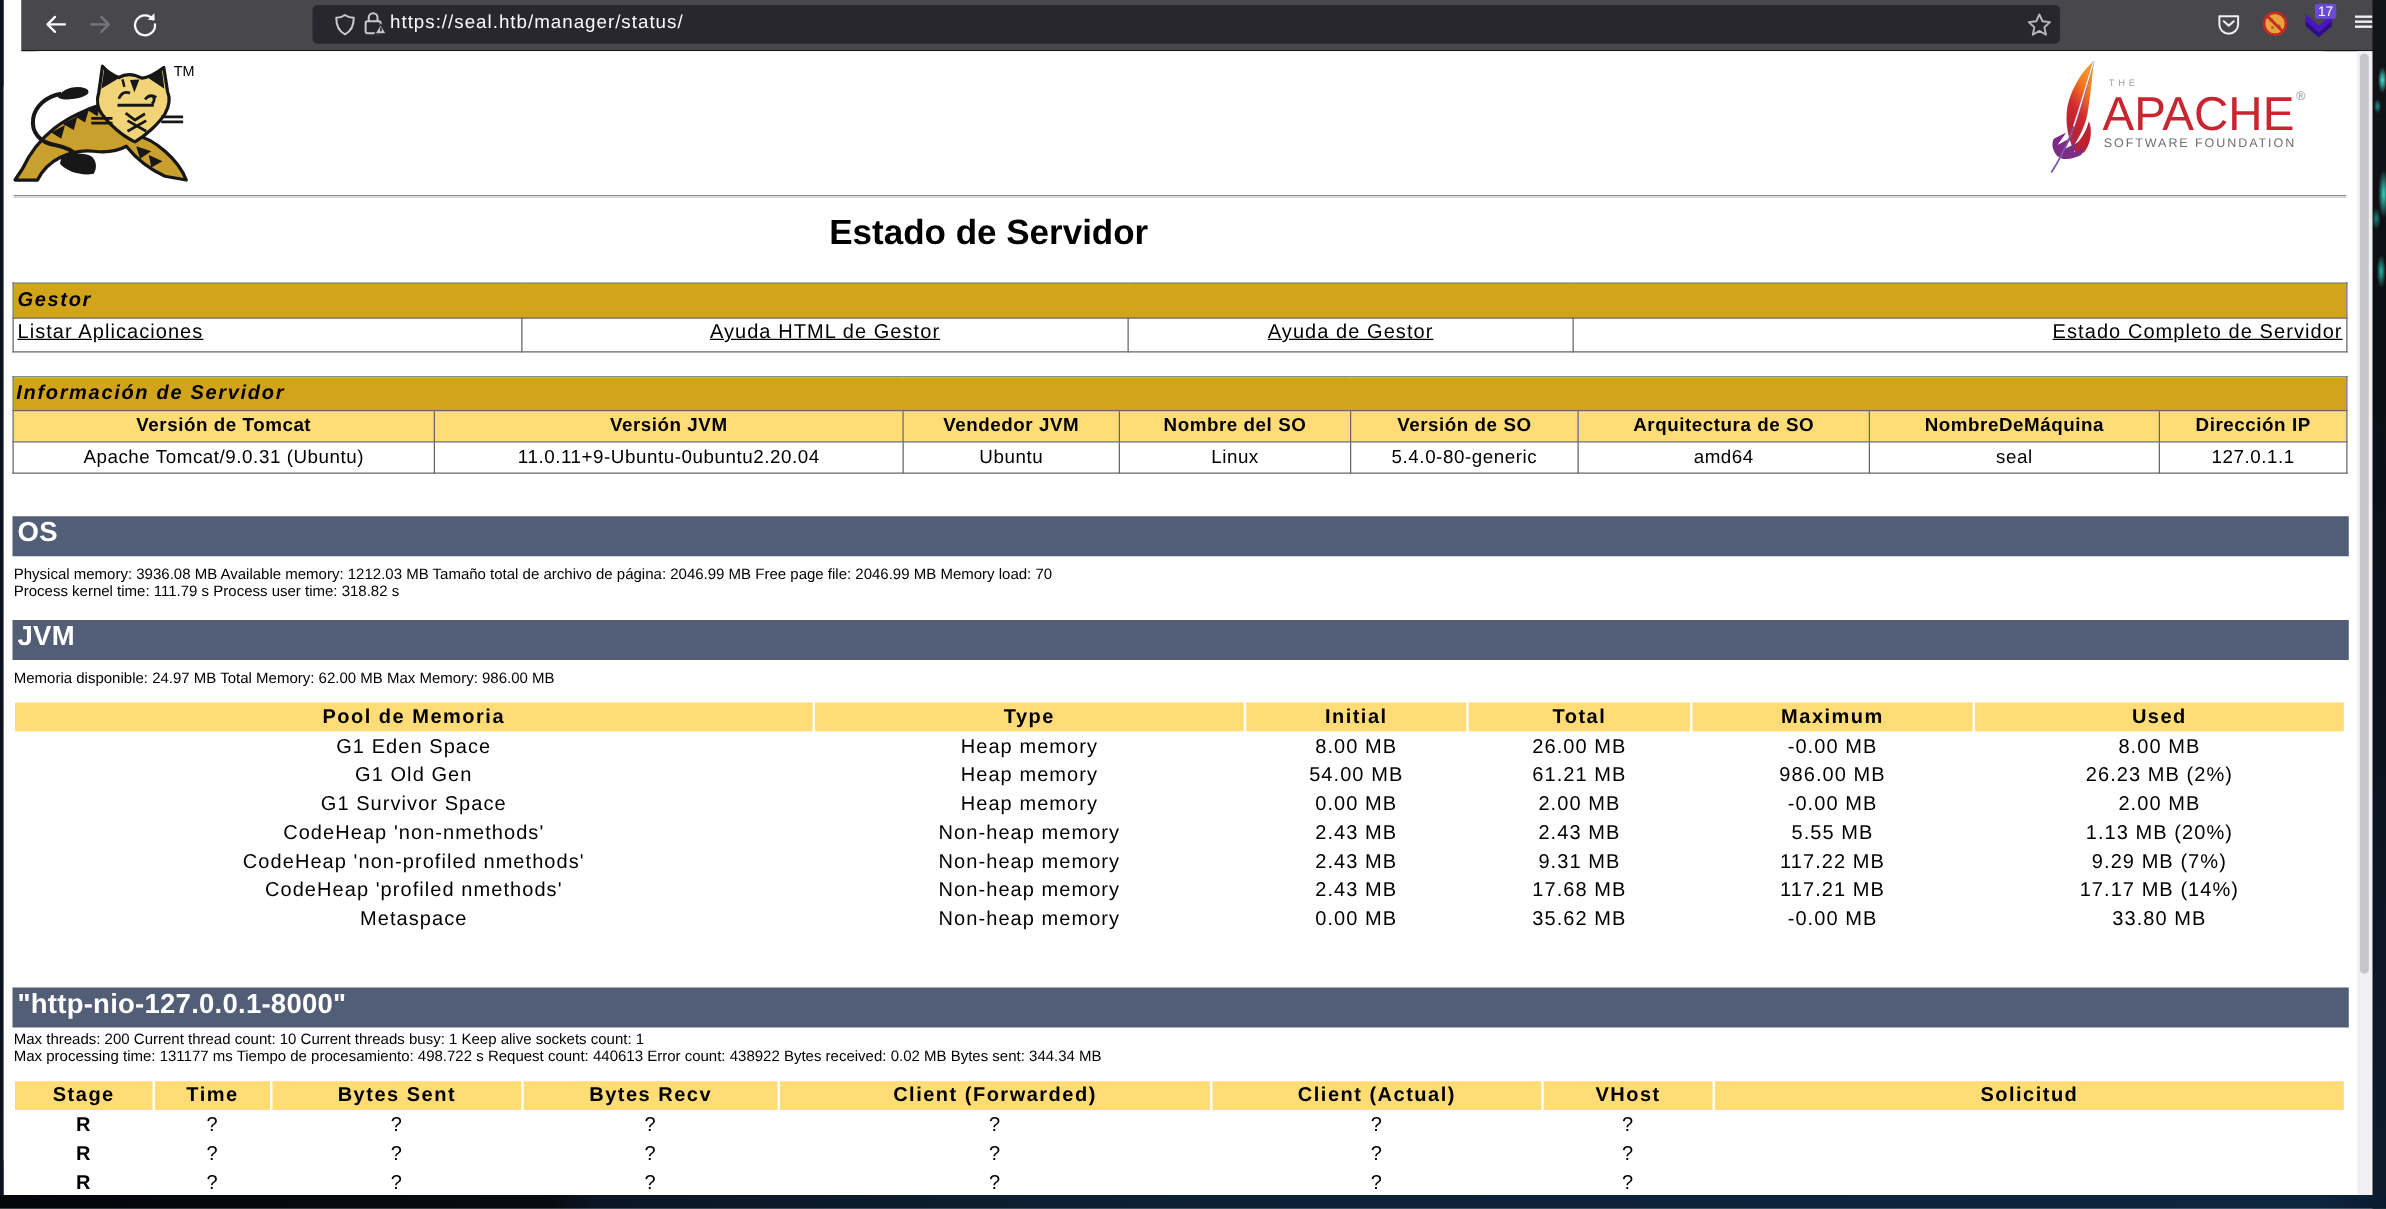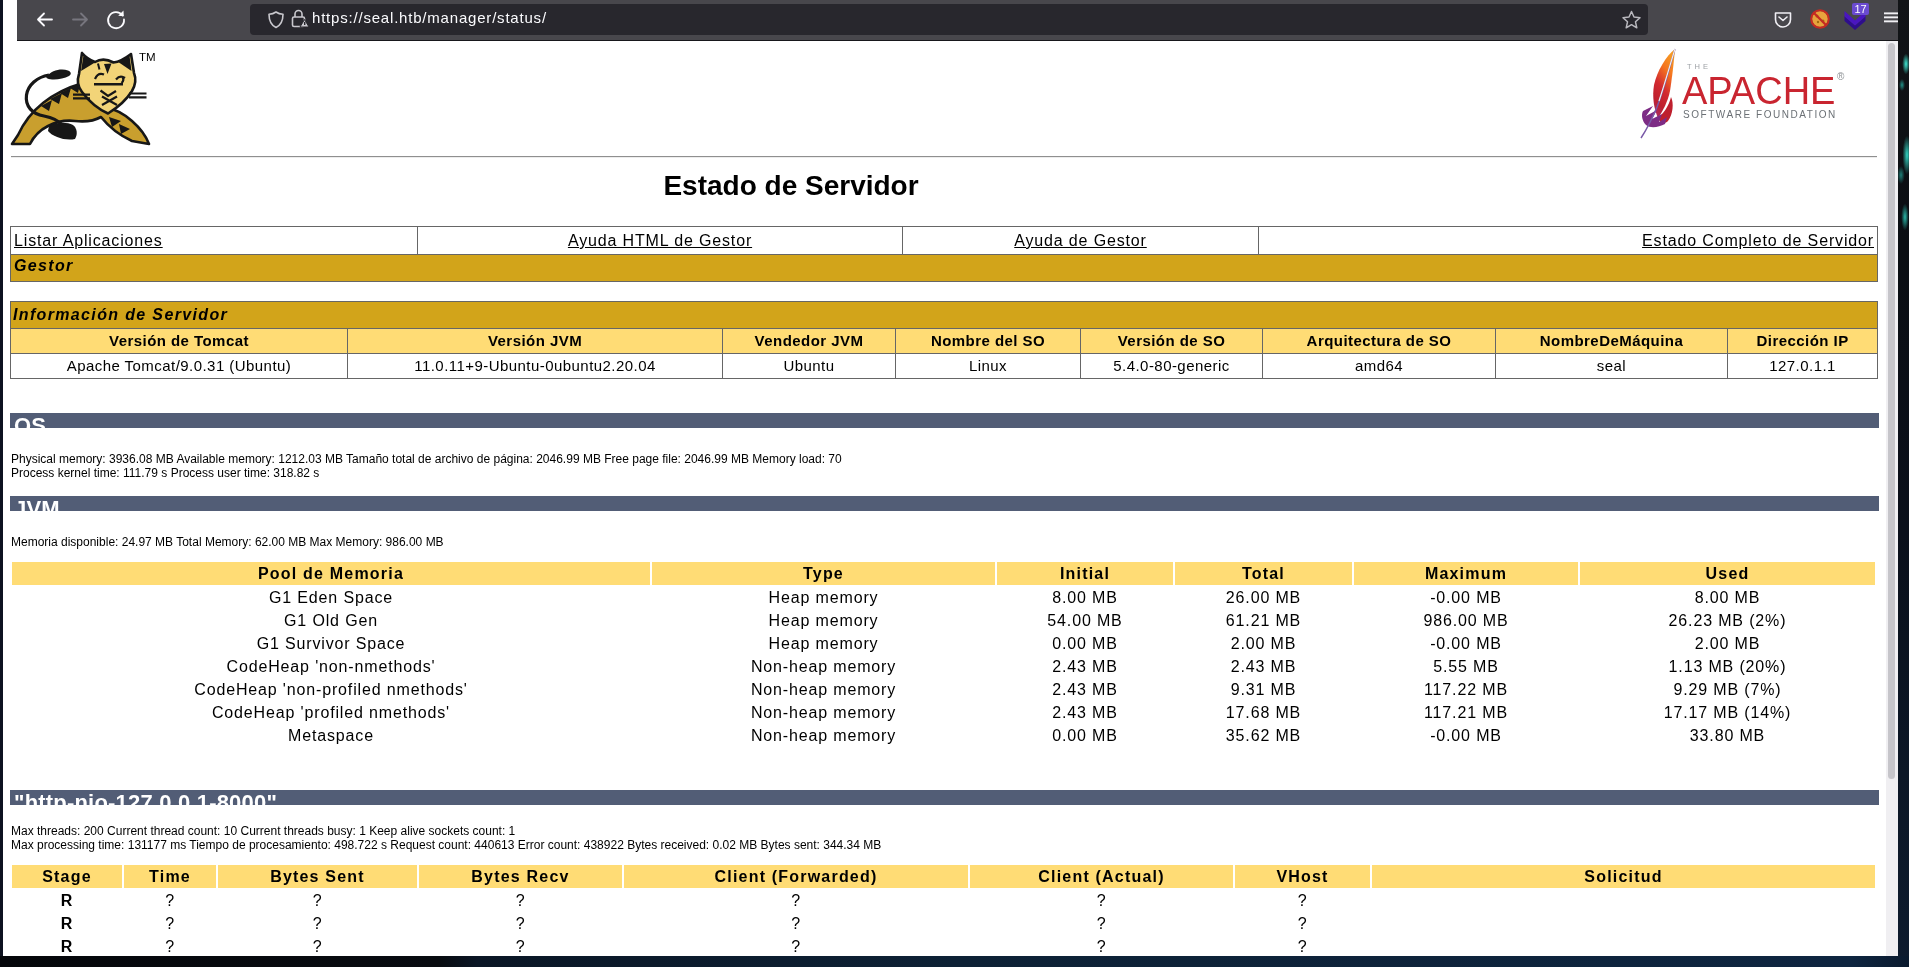--- a/index.html
+++ b/index.html
@@ -43,21 +43,21 @@
 #gestor { left:7px; top:185px; width:1867px; }
 #gestor td { line-height:21px; }
 #gestor tr:nth-child(2) td { vertical-align:top; padding:1px 3px 5px; line-height:20px; }
 #info { left:7px; top:260px; width:1867px; }
 #info td,#info th { font-size:15px; letter-spacing:0.45px; padding:3px 2px;}
 #info .title { line-height:20px; }
 #info th { line-height:18px; }
 #info td.c { line-height:18px; }
 #info td.c { text-align:center; }
 h1.bar { position:absolute; background:#525D76; color:#fff; font-size:22px; font-weight:bold;
-  width:1865px; left:7px; height:15px; line-height:26.5px; padding-left:4px; letter-spacing:0.2px; }
+  width:1865px; left:7px; height:32px; line-height:26.5px; padding-left:4px; letter-spacing:0.2px; }
 p.det { position:absolute; left:8px; font-size:12px; line-height:14px; color:#000; }
 .ntable { border-spacing:2px; border-collapse:separate; }
 .ntable td,.ntable th { padding:0; text-align:center; font-size:16px; letter-spacing:0.85px; height:21px; line-height:21px; }
 .ntable th { background:#FFDC75; height:23px; line-height:23px; letter-spacing:1.2px; }
 #pool { left:7px; top:519px; width:1867px; }
 #stage { left:7px; top:822px; width:1867px; }
 </style>
 </head>
 <body>
 <div id="root">
@@ -175,28 +175,28 @@
 
     <table id="gestor" class="abs btable">
       <colgroup>
           <col style="width:407px">
           <col style="width:485px">
           <col style="width:356px">
           <col style="width:619px">
         </colgroup>
       <tbody>
           <tr>
+            <td colspan="4" class="title">Gestor</td>
+          </tr>
+      <tr>
         <td><a href="#">Listar Aplicaciones</a></td>
         <td style="text-align:center"><a href="#">Ayuda HTML de Gestor</a></td>
         <td style="text-align:center"><a href="#">Ayuda de Gestor</a></td>
         <td style="text-align:right"><a href="#">Estado Completo de Servidor</a></td>
       </tr>
-      <tr>
-            <td colspan="4" class="title">Gestor</td>
-          </tr>
     </tbody>
       </table>
 
     <table id="info" class="abs btable">
       <colgroup>
           <col style="width:337px">
           <col style="width:375px">
           <col style="width:173px">
           <col style="width:185px">
           <col style="width:182px">

